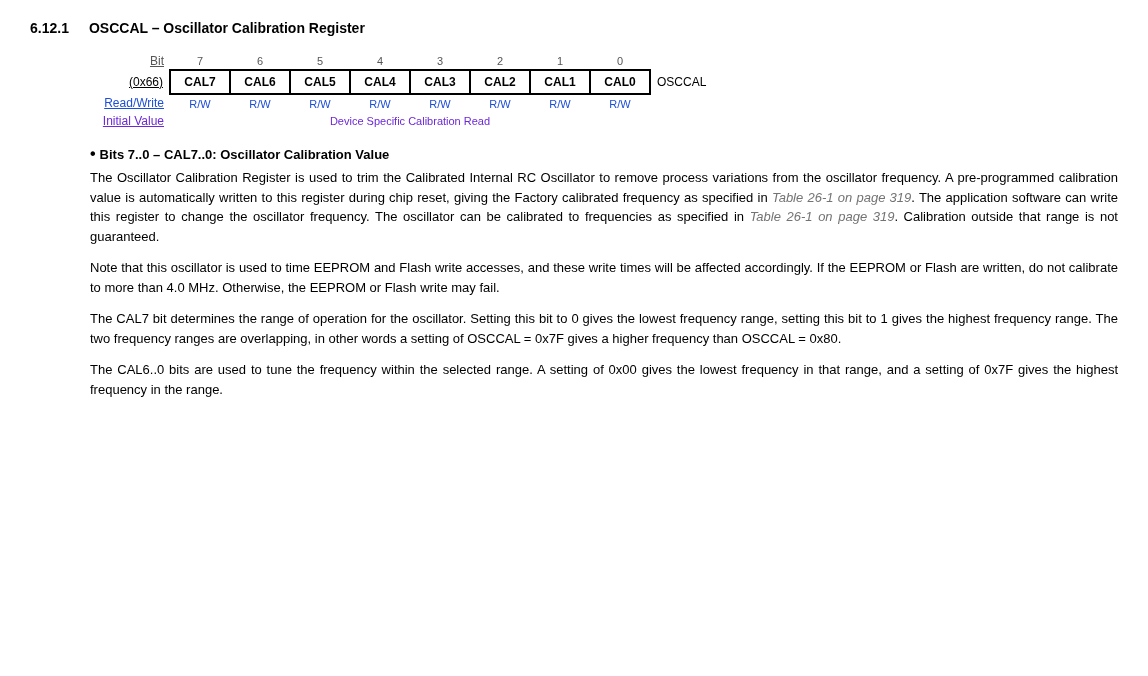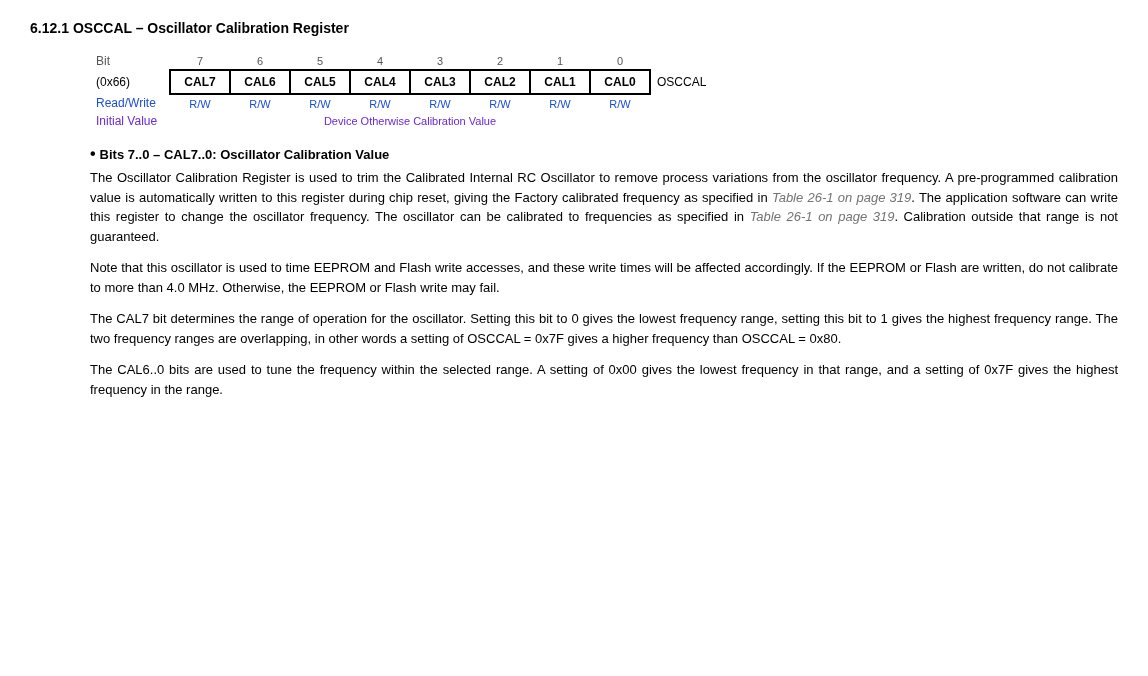--- a/index.html
+++ b/index.html
@@ -14,44 +14,45 @@
       background: #fff;
       padding: 20px 30px;
       width: 1148px;
       min-height: 676px;
     }
     .section-title {
       font-size: 14px;
       font-weight: bold;
       margin-bottom: 16px;
       display: flex;
-      gap: 4px;
+      gap: 20px;
       text-align: center;
     }
     .section-number {
       font-weight: bold;
       font-size: 14px;
     }
     .register-table-container {
       margin-left: 60px;
       margin-bottom: 16px;
     }
     .register-table {
       border-collapse: collapse;
       font-size: 12px;
     }
     .register-table td {
       padding: 2px 6px;
       text-align: center;
       min-width: 60px;
     }
     .register-table .label-col {
-      text-align: left;
+      text-align: right;
       min-width: 80px;
       font-size: 12px;
+      text-decoration: underline;
     }
     .bit-row td {
       color: #555;
       font-size: 11px;
       padding-bottom: 2px;
     }
     .register-cell-row td.data-cell {
       border: 2px solid #000;
       font-weight: bold;
       font-size: 12px;
@@ -158,21 +159,21 @@
       <td>R/W</td>
       <td>R/W</td>
       <td>R/W</td>
       <td>R/W</td>
       <td>R/W</td>
       <td></td>
     </tr>
 
     <tr class="initial-row">
       <td class="label-col">Initial Value</td>
-      <td class="init-value" colspan="8">Device Otherwise Calibration Value</td>
+      <td class="init-value" colspan="8">Device Specific Calibration Read</td>
       <td></td>
     </tr>
   </tbody>
     </table>
 </div>
 
 <div class="content-area">
 
   <div class="bullet-section">
     <div class="bullet-title">

